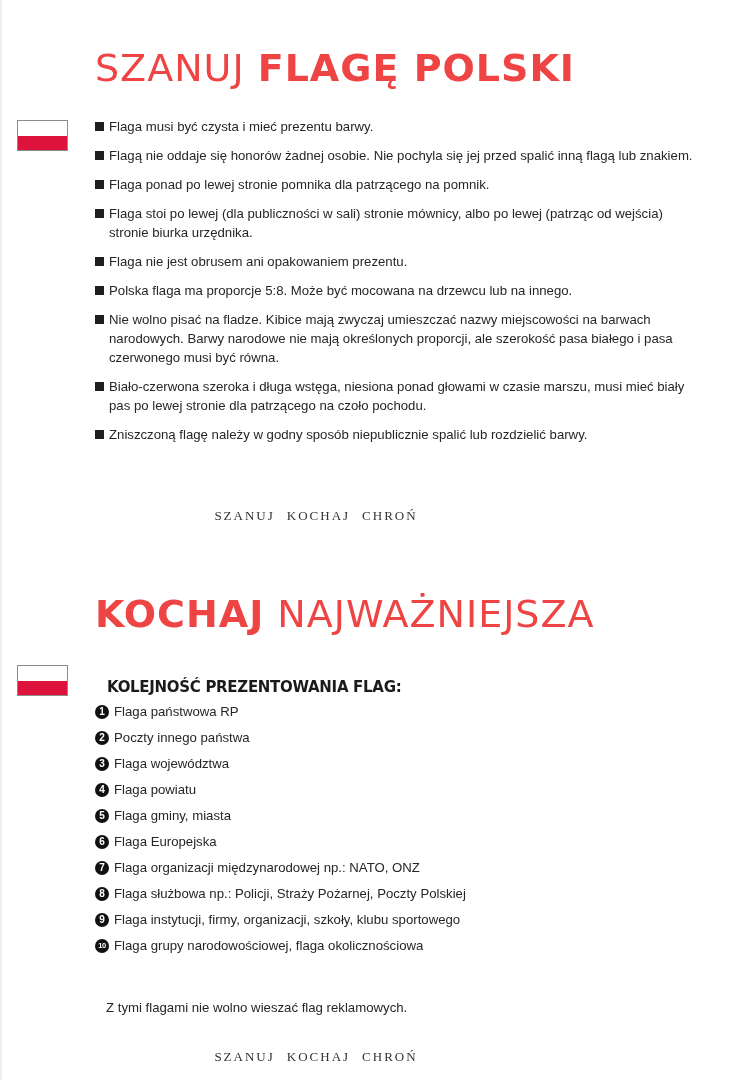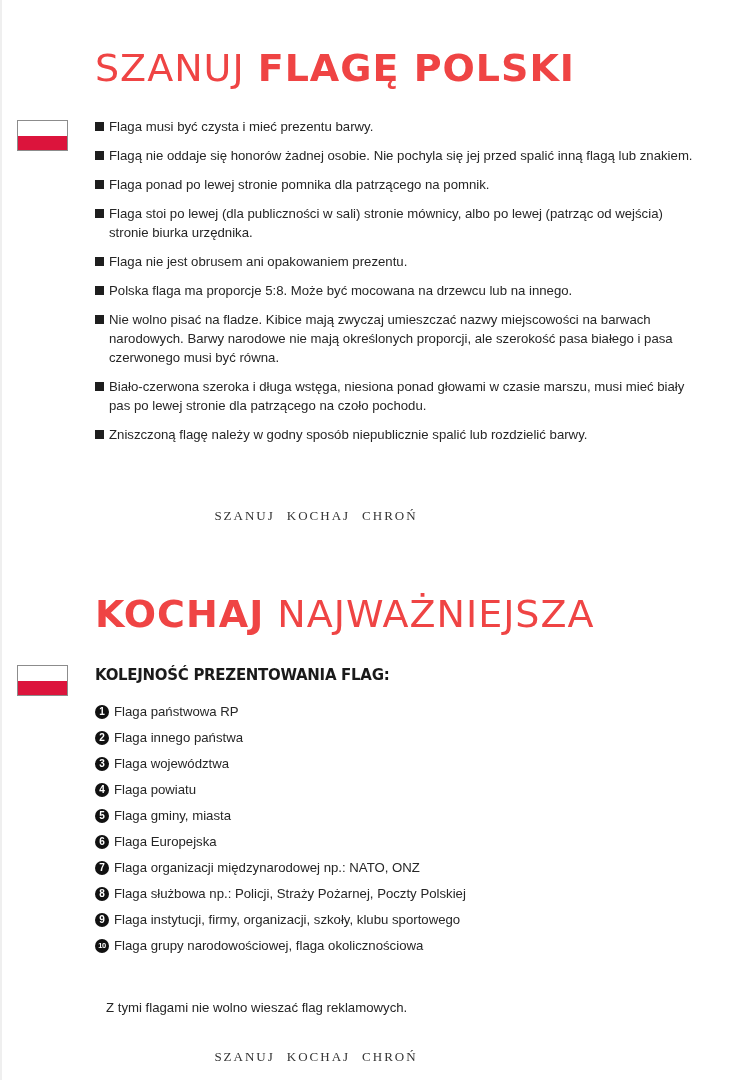--- a/index.html
+++ b/index.html
@@ -40,21 +40,21 @@
     position: absolute; left: 0; width: 632px; text-align: center;
     font-family: "Liberation Serif", "DejaVu Serif", serif;
     font-size: 13px; letter-spacing: 2px; color: #333333;
   }
   .motto span { margin: 0 6px; font-style: normal; }
   .motto span::first-letter { font-style: italic; font-size: 14px; }
   #motto1 { top: 508px; }
   #motto2 { top: 1049px; }
 
   .subhead {
-    position: absolute; left: 95px; top: 666px; margin: 0;
+    position: absolute; left: 95px; top: 666px; margin: 12px;
     font-family: "DejaVu Sans", sans-serif; font-weight: bold;
     font-size: 15px; letter-spacing: -0.3px; color: #1a1a1a;
   }
   .order {
     position: absolute; left: 95px; top: 702px; list-style: none; margin: 0; padding: 0;
     font-size: 13.2px; line-height: 19px; color: #262626;
   }
   .order li { margin-bottom: 7px; display: flex; align-items: center; white-space: nowrap; }
   .order .num {
     display: inline-flex; align-items: center; justify-content: center;
@@ -106,21 +106,21 @@
 
 <h2 class="subhead">KOLEJNOŚĆ PREZENTOWANIA FLAG:</h2>
 
 <ol class="order">
   <li>
       <span class="num">1</span>
       <span>Flaga państwowa RP</span>
     </li>
   <li>
       <span class="num">2</span>
-      <span>Flaga innego państwa</span>
+      <span>Poczty innego państwa</span>
     </li>
   <li>
       <span class="num">3</span>
       <span>Flaga województwa</span>
     </li>
   <li>
       <span class="num">4</span>
       <span>Flaga powiatu</span>
     </li>
   <li>

